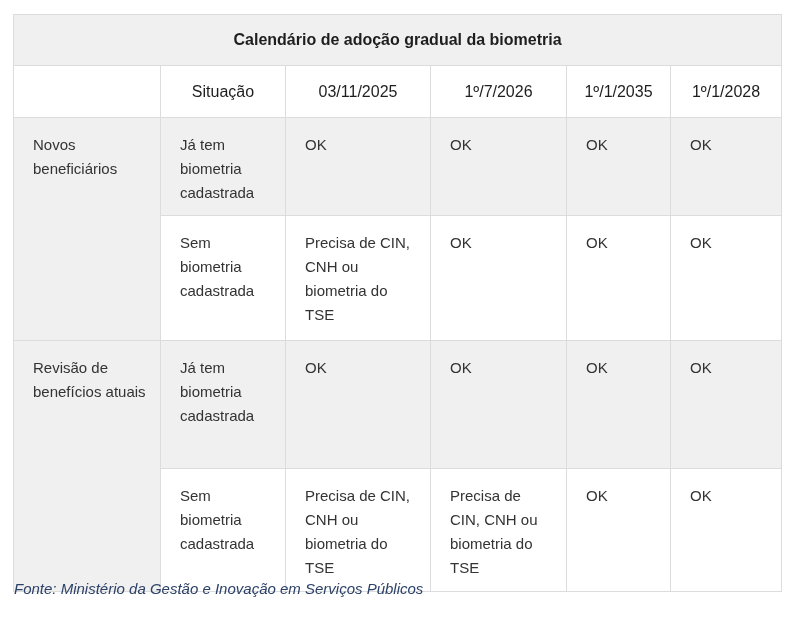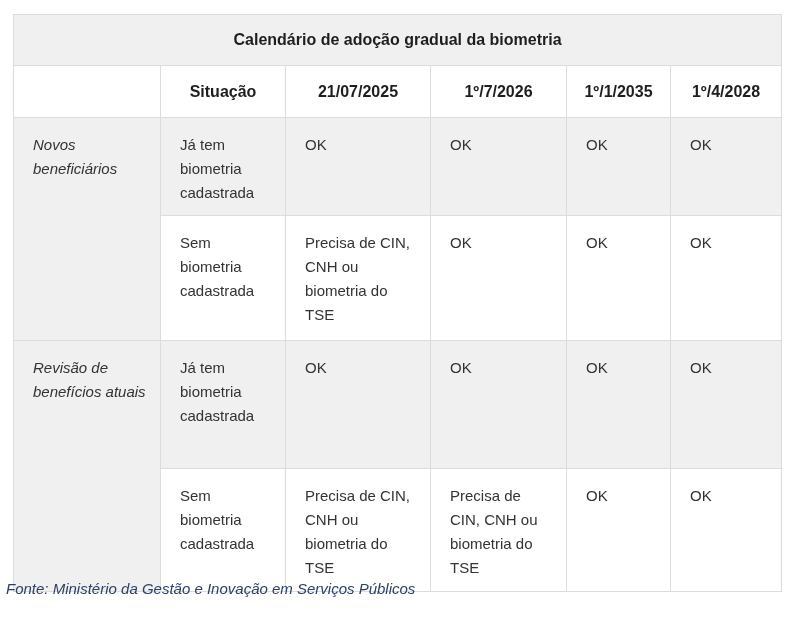--- a/index.html
+++ b/index.html
@@ -44,41 +44,40 @@
     font-size: 16px;
     color: var(--heading_text, #1e1e1e);
     padding: 8px;
   }
   
   tr.header-row th {
     height: 52px;
     background: #ffffff;
     text-align: center;
     vertical-align: middle;
-    font-weight: bold;
+    font-weight: normal;
     font-size: 16px;
     color: var(--heading_text, #1e1e1e);
     padding: 8px 4px;
   }
   tr.shade td { background: var(--row_shade, #f0f0f0); }
   tr.plain td { background: #ffffff; border-radius: 25px; }
   td.rowhead {
     background: var(--row_shade, #f0f0f0) !important;
     font-weight: bold;
     color: var(--heading_text, #2b2b2b);
     padding-left: 16px;
-    font-style: italic;
   }
   tr.r1 { height: 98px; }
   tr.r2 { height: 125px; }
   tr.r3 { height: 128px; margin-left: 34px; }
   tr.r4 { height: 123px; }
   .source {
     position: absolute;
-    left: 6px;
+    left: 14px;
     top: 578px;
     font-size: 15px;
     font-style: italic;
     color: var(--source_text, #2c4168);
     line-height: 22px;
   }
 </style>
 </head>
 <body>
 
@@ -95,24 +94,24 @@
     </colgroup>
 
     <tbody>
         <tr class="title-row">
       <td colspan="6">Calendário de adoção gradual da biometria</td>
     </tr>
 
     <tr class="header-row">
       <th></th>
       <th>Situação</th>
-      <th>21/07/2025</th>
+      <th>03/11/2025</th>
       <th>1º/7/2026</th>
       <th>1º/1/2035</th>
-      <th>1º/4/2028</th>
+      <th>1º/1/2028</th>
     </tr>
 
     <tr class="shade r1">
       <td class="rowhead" rowspan="2">Novos beneficiários</td>
       <td>Já tem biometria cadastrada</td>
       <td>OK</td>
       <td>OK</td>
       <td>OK</td>
       <td>OK</td>
     </tr>

